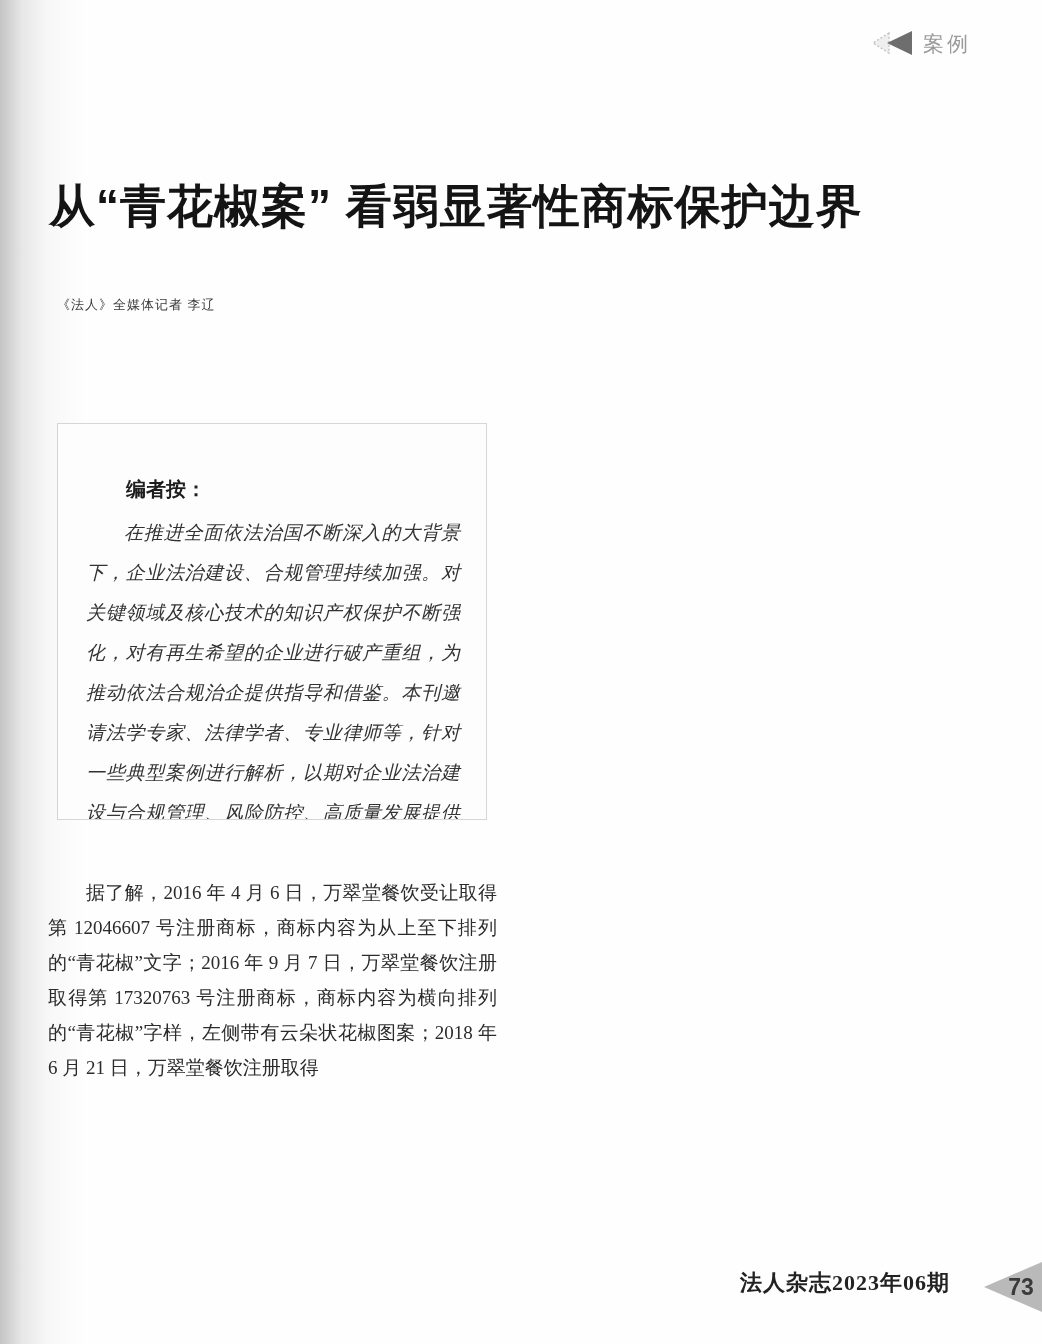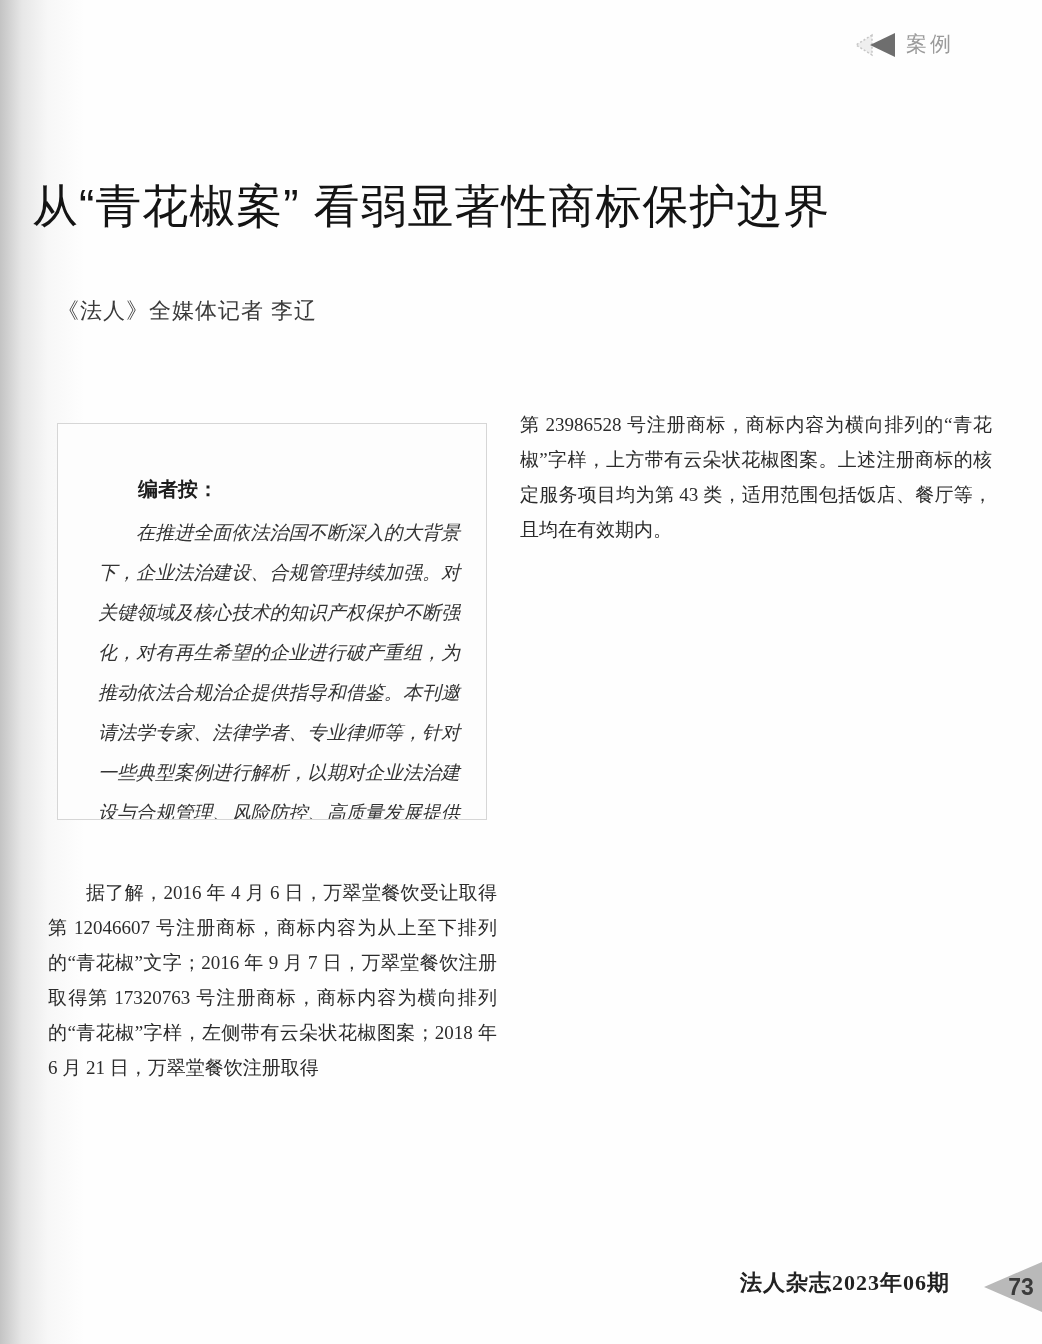--- a/index.html
+++ b/index.html
@@ -12,45 +12,45 @@
     overflow: hidden;
     font-family: "Liberation Serif", serif;
     color: #2b2b2b;
   }
   .edge-shadow-left {
     position: absolute; left: 0; top: 0; bottom: 0; width: 85px;
     background: linear-gradient(to right, rgba(60,60,60,0.30) 0px, rgba(90,90,90,0.14) 22px, rgba(120,120,120,0.05) 48px, rgba(0,0,0,0) 85px);
     pointer-events: none;
   }
   .page-header {
-    position: absolute; top: 30px; right: 88px;
-    display: flex; align-items: flex-end; gap: 9px;
+    position: absolute; top: 30px; right: 71px;
+    display: flex; align-items: flex-start; gap: 9px;
   }
   .cat-icon svg { display: block; }
   .cat-label {
     font-family: "Liberation Sans", sans-serif;
     font-size: 21px; color: #9a9a9a; letter-spacing: 3px;
   }
   .title {
-    position: absolute; left: 32px; top: 176px; margin: 0;
+    position: absolute; left: 49px; top: 176px; margin: 0;
     font-family: "Liberation Sans", sans-serif;
-    font-size: 46px; font-weight: 400; color: #141414;
+    font-size: 46px; font-weight: 700; color: #141414;
     letter-spacing: 1px; white-space: nowrap;
   }
   .byline {
     position: absolute; left: 57px; top: 296px;
     font-family: "Liberation Sans", sans-serif;
-    font-size: 22px; color: #3a3a3a; letter-spacing: 1px;
+    font-size: 13px; color: #3a3a3a; letter-spacing: 1px;
   }
   .col-left { position: absolute; left: 48px; top: 423px; width: 449px; }
   .col-right { position: absolute; left: 520px; top: 407px; width: 472px; }
   .editor-box {
     margin-left: 9px; width: 430px; height: 397px;
     border: 1px solid #d6d6d6; background: #fdfdfd;
-    padding: 52px 26px 0 40px; overflow: hidden;
+    padding: 52px 26px 0 28px; overflow: hidden;
   }
   .editor-heading {
     font-family: "Liberation Sans", sans-serif;
     font-weight: bold; font-size: 20px; color: #1e1e1e;
     text-indent: 2em; margin: 0 0 10px 0;
   }
   .editor-body p {
     margin: 0; font-size: 19px; line-height: 40px; color: #333333;
     font-style: italic; text-indent: 2em; text-align: justify;
   }
@@ -96,21 +96,20 @@
           <p class="editor-para">在推进全面依法治国不断深入的大背景下，企业法治建设、合规管理持续加强。对关键领域及核心技术的知识产权保护不断强化，对有再生希望的企业进行破产重组，为推动依法合规治企提供指导和借鉴。本刊邀请法学专家、法律学者、专业律师等，针对一些典型案例进行解析，以期对企业法治建设与合规管理、风险防控、高质量发展提供参考。</p>
         </div>
     </div>
     <div class="body-text">
         <p class="para">据了解，2016 年 4 月 6 日，万翠堂餐饮受让取得第 12046607 号注册商标，商标内容为从上至下排列的“青花椒”文字；2016 年 9 月 7 日，万翠堂餐饮注册取得第 17320763 号注册商标，商标内容为横向排列的“青花椒”字样，左侧带有云朵状花椒图案；2018 年 6 月 21 日，万翠堂餐饮注册取得</p>
       </div>
   </div>
 
   <div class="col-right">
     <div class="body-text">
-        <p class="para">第 23986528 号注册商标，商标内容为横向排列的“青花椒”字样，上方带有云朵状花椒图案。上述注册商标的核定服务项目均为第 43 类，适用范围包括饭店、餐厅等，且均在有效期内。</p>
       </div>
   </div>
 
   <div class="footer-journal">法人杂志2023年06期</div>
 
   <div class="page-marker">
     <svg width="58" height="50" viewBox="0 0 58 50" aria-hidden="true">
       <polygon points="0,25 58,0 58,50" fill="#b9b9b9"></polygon>
       <text x="37" y="33" text-anchor="middle" font-family="Liberation Sans, sans-serif" font-size="23" font-weight="bold" fill="#3a3a3a">73</text>
     </svg>

